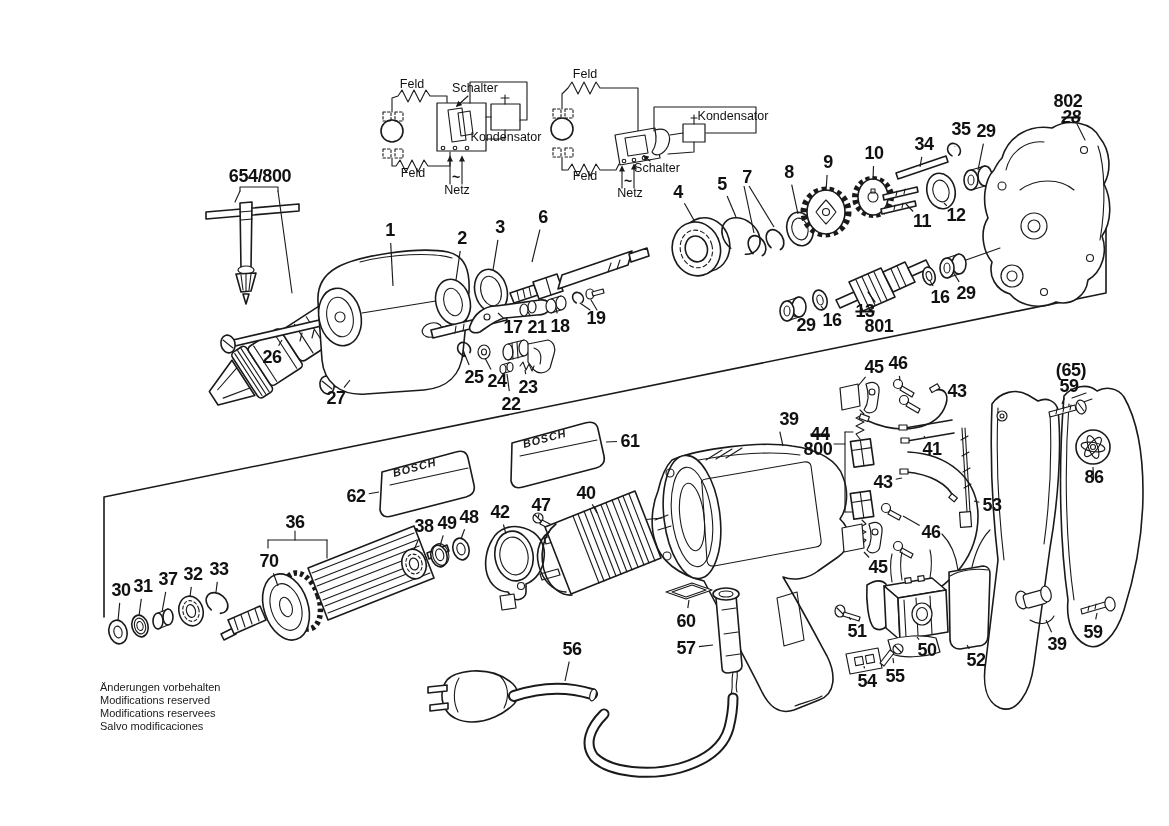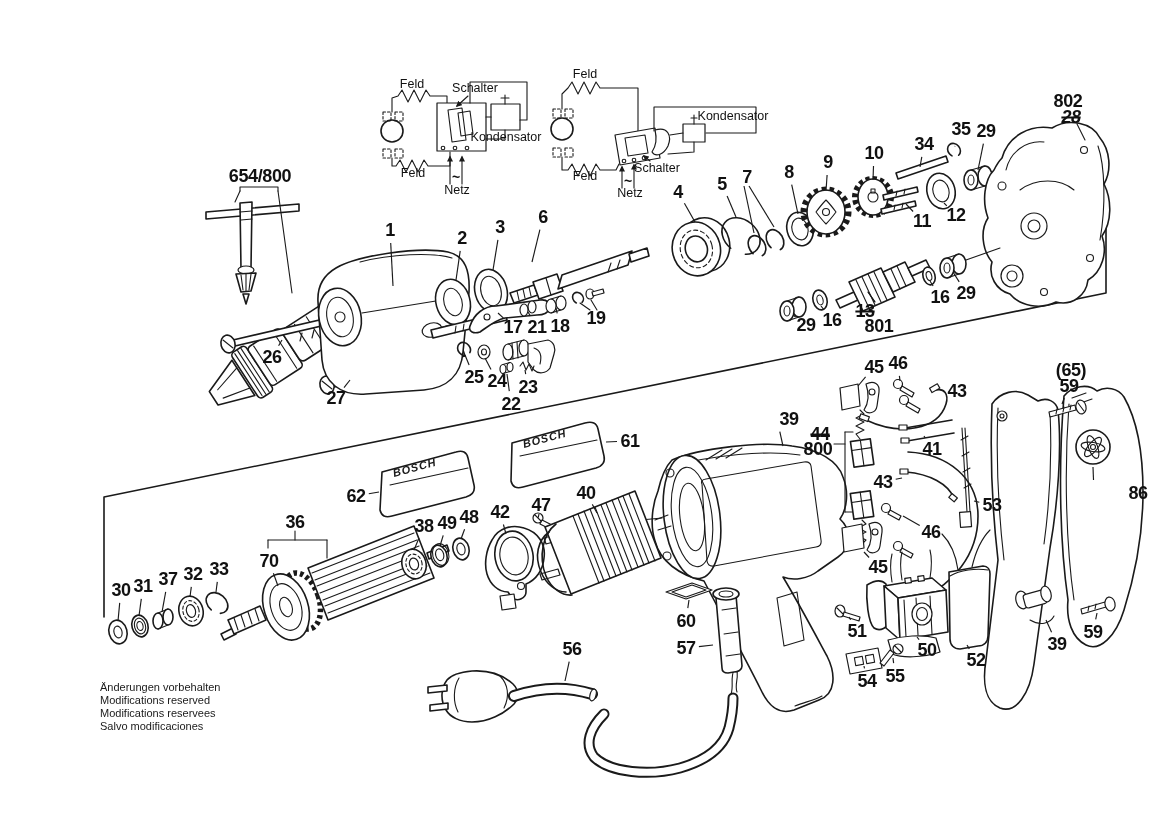--- a/index.html
+++ b/index.html
@@ -717,21 +717,21 @@
       <div class="callout" style="left: 874px; top: 367px;">45</div>
       <div class="callout" style="left: 898px; top: 363px;">46</div>
       <div class="callout" style="left: 957px; top: 391px;">43</div>
       <div class="callout" style="left: 932px; top: 449px;">41</div>
       <div class="callout" style="left: 883px; top: 482px;">43</div>
       <div class="callout" style="left: 931px; top: 532px;">46</div>
       <div class="callout" style="left: 878px; top: 567px;">45</div>
       <div class="callout" style="left: 992px; top: 505px;">53</div>
       <div class="callout" style="left: 1071px; top: 370px;">(65)</div>
       <div class="callout" style="left: 1069px; top: 386px;">59</div>
-      <div class="callout" style="left: 1094px; top: 493px; margin-left: 44px;">86</div>
+      <div class="callout" style="left: 1094px; top: 477px;">86</div>
       <div class="callout" style="left: 295px; top: 522px;">36</div>
       <div class="callout" style="left: 269px; top: 561px;">70</div>
       <div class="callout" style="left: 121px; top: 590px;">30</div>
       <div class="callout" style="left: 143px; top: 586px;">31</div>
       <div class="callout" style="left: 168px; top: 579px;">37</div>
       <div class="callout" style="left: 193px; top: 574px;">32</div>
       <div class="callout" style="left: 219px; top: 569px;">33</div>
       <div class="callout" style="left: 424px; top: 526px;">38</div>
       <div class="callout" style="left: 447px; top: 523px;">49</div>
       <div class="callout" style="left: 469px; top: 517px;">48</div>

